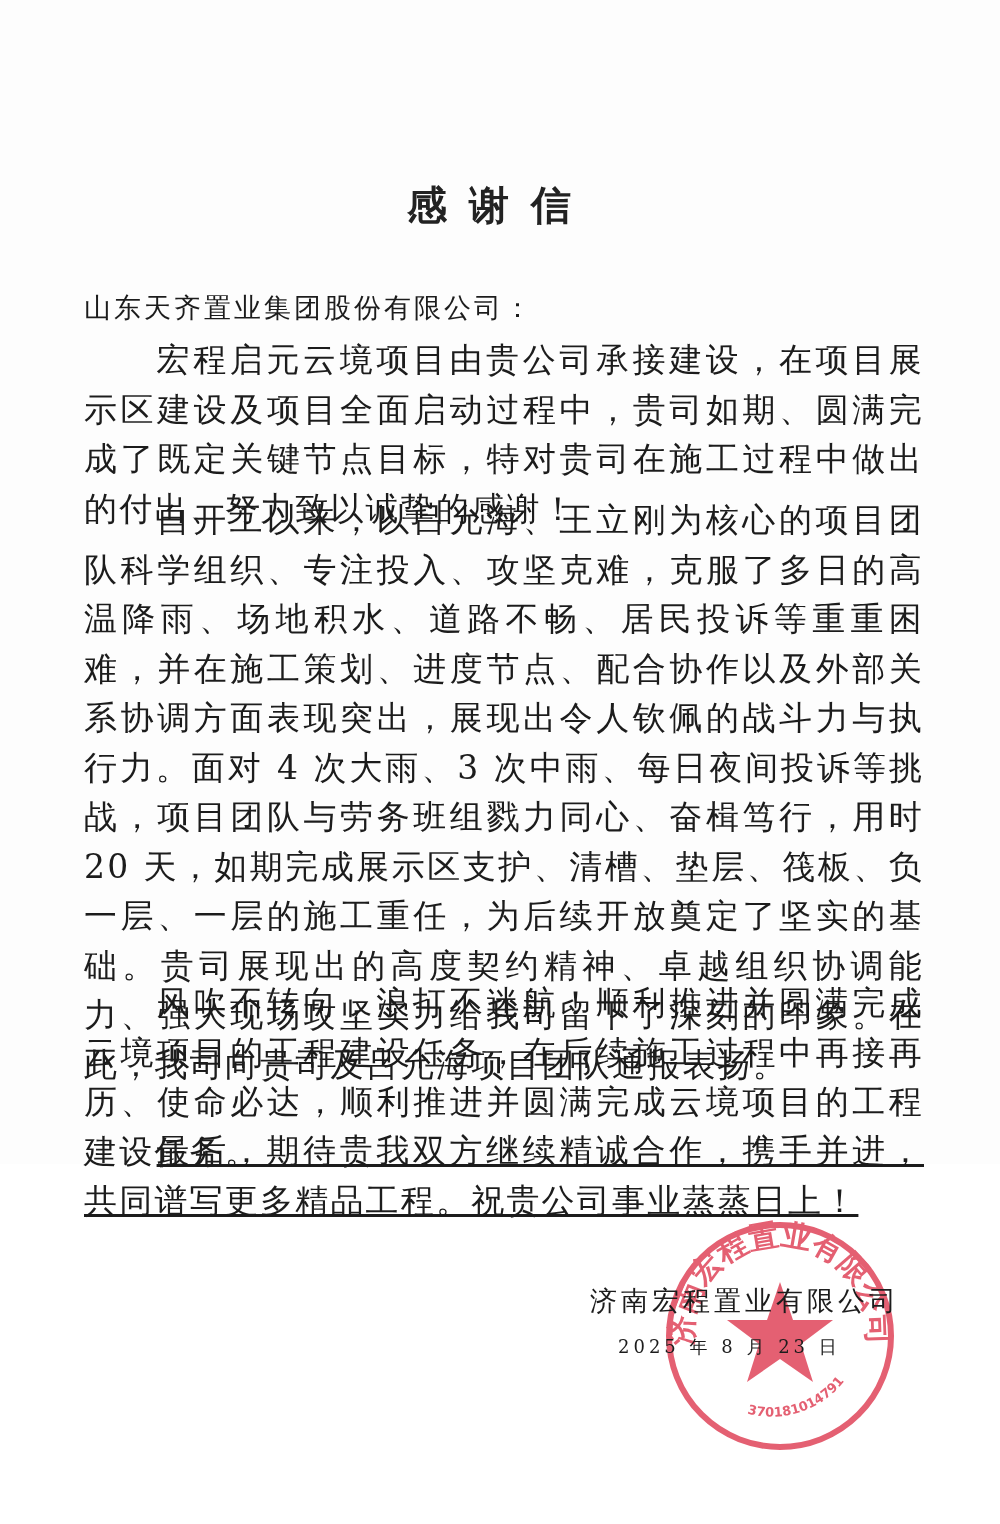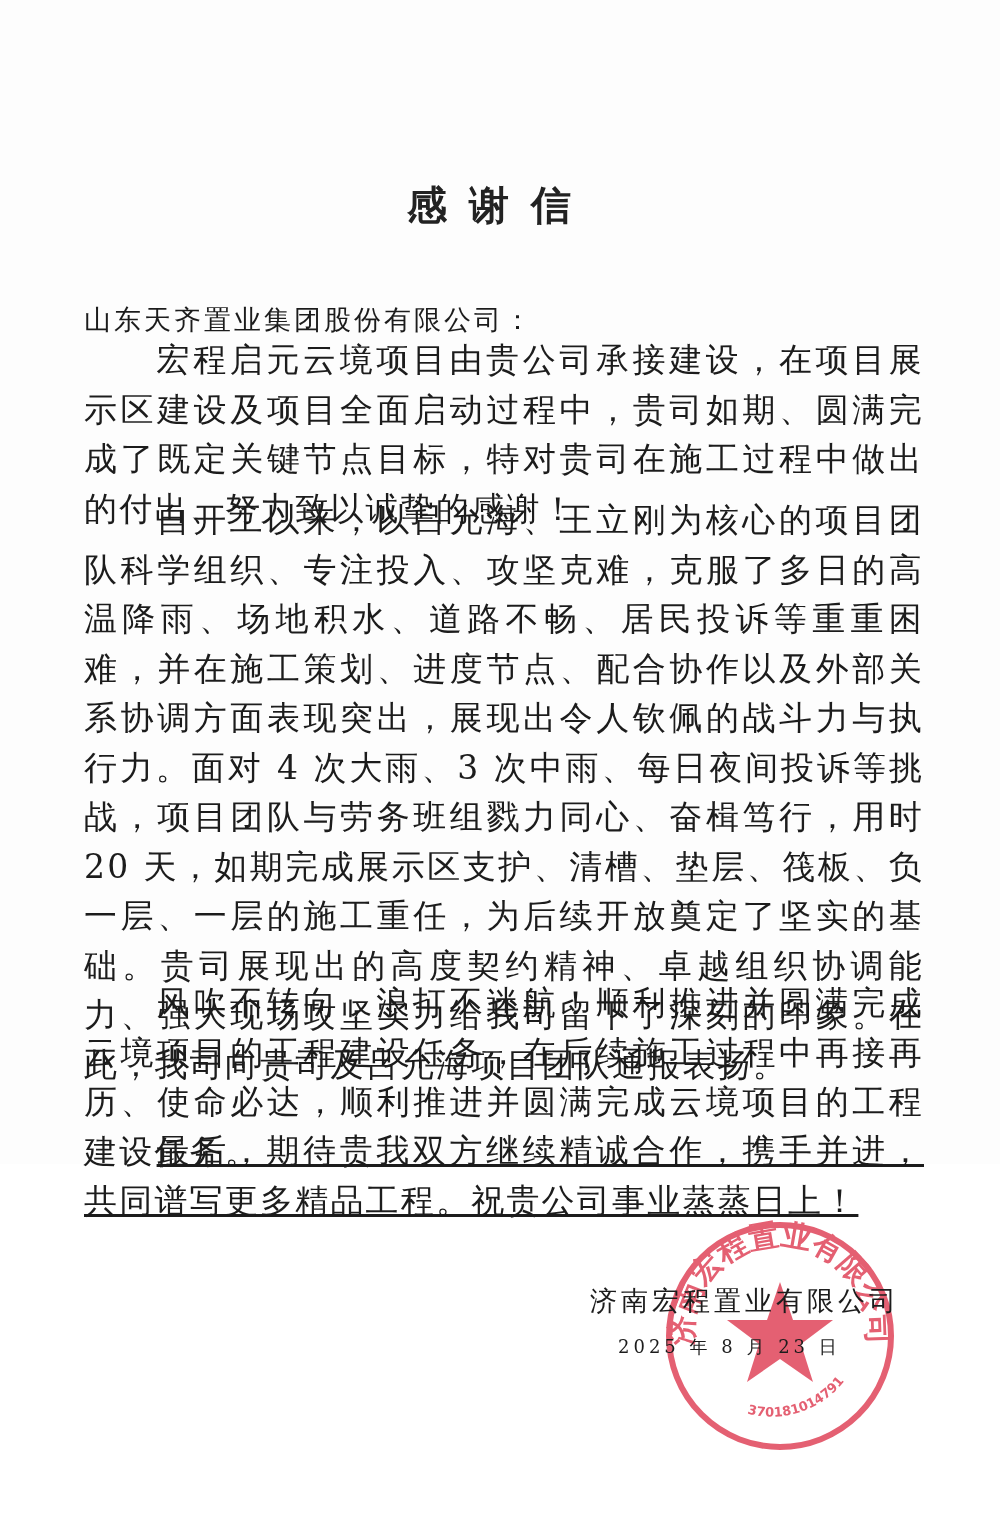--- a/index.html
+++ b/index.html
@@ -2,21 +2,21 @@
 <html><head>
   <meta charset="utf-8">
   <style>
     html, body { margin: 0; padding: 0; background: #ffffff; }
     body { width: 1000px; height: 1524px; position: relative; overflow: hidden;
       font-family: "DejaVu Serif", "Liberation Serif", serif; color: #1c1c1c; }
     .page { position: absolute; left: 0; top: 0; width: 1000px; height: 1164px; background: #fdfdfd; }
     .title { position: absolute; top: 178px; left: 0; width: 1000px; text-align: center;
       font-family: "DejaVu Sans", "Liberation Sans", sans-serif; font-weight: bold;
       font-size: 40px; letter-spacing: 22px; color: #222; }
-    .salutation { position: absolute; top: 290px; left: 84px; font-size: 27px; letter-spacing: 3px; margin-top: 12px; }
+    .salutation { position: absolute; top: 290px; left: 84px; font-size: 27px; letter-spacing: 3px; }
     .body { position: absolute; left: 84px; top: 335px; width: 840px; }
     .para { font-size: 33px; line-height: 49.5px; letter-spacing: 2.2px; text-align: justify;
       text-indent: 2.2em; margin: 0; }
     .p1 { position: absolute; top: 0; }
     .p2 { position: absolute; top: 160px; }
     .p3 { position: absolute; top: 643px; }
     .p4 { position: absolute; top: 791px; text-decoration: underline; }
     .signer { position: absolute; top: 1283px; left: 590px; font-size: 27px; letter-spacing: 4px; z-index: 3; }
     .date { position: absolute; top: 1335px; left: 618px; font-size: 18px; letter-spacing: 4px; z-index: 3; }
     .stamp { position: absolute; left: 664px; top: 1220px; width: 232px; height: 232px; z-index: 2; opacity: 0.85; }

